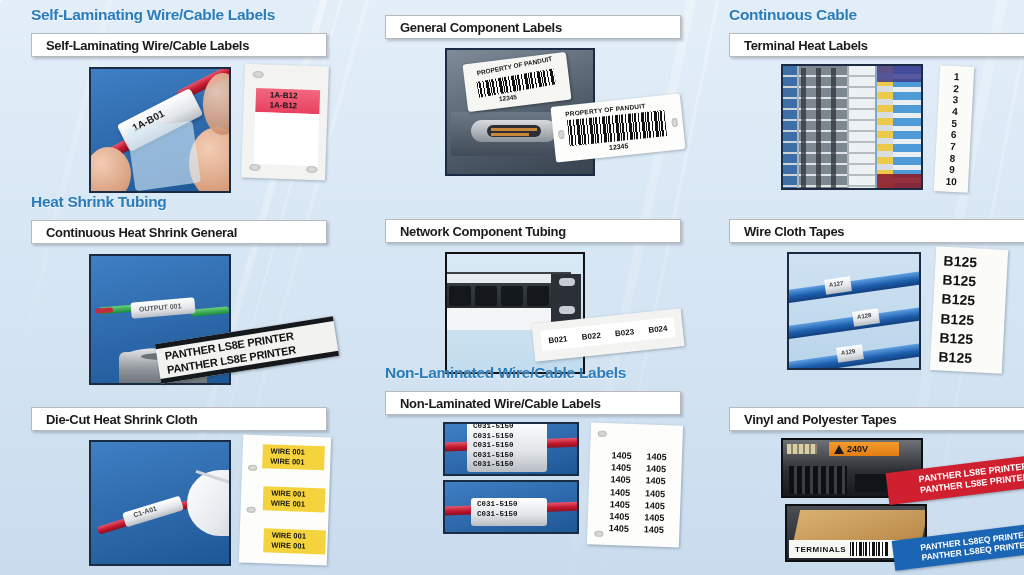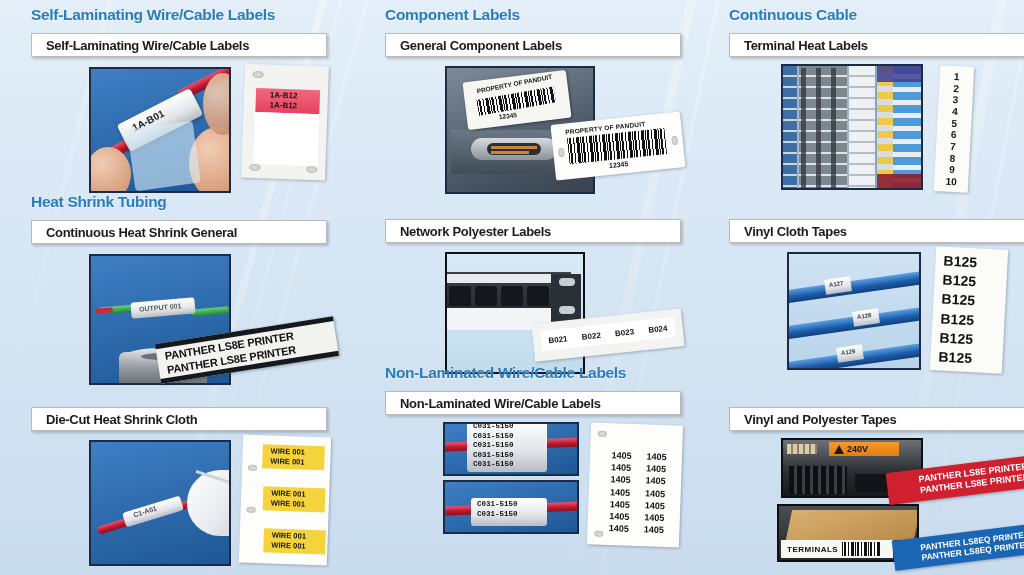--- a/index.html
+++ b/index.html
@@ -211,21 +211,20 @@
           <div class="ctext" style="left:32px;top:95px;font-size:7.5px;">WIRE 001</div>
           <div class="ctext" style="left:32px;top:105px;font-size:7.5px;">WIRE 001</div>
         </div>
       </div>
     </div>
   </div>
 
   <div class="col" id="col-2">
 
     <div class="section" style="left:0;top:6px;width:300px;">
-      <div class="group-title">Component Labels</div>
       <div class="bar" style="margin-top:9px;width:296px;">
         <span class="bar-label">General Component Labels</span>
       </div>
 
       <div class="media" style="height:135px;margin-top:5px;">
         <div class="photo" style="left:60px;top:4px;width:150px;height:128px;background:#4b5a6b;">
           <div style="position:absolute;inset:0;background:linear-gradient(160deg,#7f8b99,#4d5a68 60%,#39434f);"></div>
           <div style="position:absolute;left:4px;top:62px;width:142px;height:44px;background:linear-gradient(to bottom,#6c7886,#414c58);"></div>
           <div style="position:absolute;left:24px;top:70px;width:86px;height:22px;background:linear-gradient(to bottom,#d8dbdf,#8d929a);border-radius:11px/11px;"></div>
           <div style="position:absolute;left:40px;top:75px;width:54px;height:12px;background:#2b2f35;border-radius:6px;"></div>
@@ -244,21 +243,21 @@
           <div class="hole" style="right:5px;top:24px;width:6px;height:9px;"></div>
           <div style="position:absolute;left:14px;top:5px;font-size:6.5px;font-weight:bold;color:#141414;letter-spacing:.2px;">PROPERTY OF PANDUIT</div>
           <div class="barcode" style="left:15px;top:15px;width:98px;height:26px;"></div>
           <div style="position:absolute;left:54px;top:43px;font-size:7px;font-weight:bold;color:#141414;">12345</div>
         </div>
       </div>
     </div>
 
     <div class="section" style="left:0;top:219px;width:300px;">
       <div class="bar" style="width:296px;">
-        <span class="bar-label">Network Polyester Labels</span>
+        <span class="bar-label">Network Component Tubing</span>
       </div>
 
       <div class="media" style="height:128px;margin-top:5px;">
         <div class="photo" style="left:60px;top:4px;width:140px;height:122px;background:#cfe3f2;border-color:#111;">
           <div style="position:absolute;inset:0;background:linear-gradient(to bottom,#d9eaf6,#c2dced);"></div>
           <div style="position:absolute;left:-6px;top:18px;width:130px;height:50px;background:linear-gradient(to bottom,#3d4248,#1f2429);"></div>
           <div style="position:absolute;left:-6px;top:20px;width:112px;height:9px;background:#e9ecef;"></div>
           <div style="position:absolute;left:-6px;top:54px;width:112px;height:22px;background:#f3f5f7;"></div>
           <div style="position:absolute;left:2px;top:32px;width:22px;height:20px;background:#14181c;border-radius:2px;"></div>
           <div style="position:absolute;left:28px;top:32px;width:22px;height:20px;background:#14181c;border-radius:2px;"></div>
@@ -365,21 +364,21 @@
           <span class="num" style="font-size:10px;">7</span>
           <span class="num" style="font-size:10px;">8</span>
           <span class="num" style="font-size:10px;">9</span>
           <span class="num" style="font-size:10px;">10</span>
         </div>
       </div>
     </div>
 
     <div class="section" style="left:0;top:219px;width:300px;">
       <div class="bar" style="width:296px;">
-        <span class="bar-label">Vinyl Cloth Tapes</span>
+        <span class="bar-label">Wire Cloth Tapes</span>
       </div>
 
       <div class="media" style="height:128px;margin-top:5px;">
         <div class="photo" style="left:58px;top:4px;width:134px;height:118px;">
           <div style="position:absolute;inset:0;background:linear-gradient(to bottom,#cfe2f2,#b9d4ea);"></div>
           <div class="wire-blue" style="left:-10px;top:26px;width:160px;height:13px;transform:rotate(-8deg);"></div>
           <div class="wire-blue" style="left:-10px;top:62px;width:160px;height:13px;transform:rotate(-8deg);"></div>
           <div class="wire-blue" style="left:-10px;top:98px;width:160px;height:13px;transform:rotate(-8deg);"></div>
           <div class="sleeve" style="left:36px;top:24px;width:26px;height:15px;transform:rotate(-8deg);"></div>
           <div class="tinyT" style="left:40px;top:27px;font-size:6px;transform:rotate(-8deg);color:#444;">A127</div>
@@ -410,21 +409,21 @@
           <div style="position:absolute;inset:0;background:linear-gradient(to bottom,#6e7176,#2c2f33 55%,#17191c);"></div>
           <div style="position:absolute;left:4px;top:4px;width:30px;height:10px;background:repeating-linear-gradient(to right,#d8cfa8 0 4px,#8d8569 4px 6px);"></div>
           <div style="position:absolute;left:46px;top:2px;width:70px;height:14px;background:linear-gradient(to bottom,#f59a2a,#e07d14);display:flex;align-items:center;gap:3px;padding-left:5px;">
             <span style="display:inline-block;width:0;height:0;border-left:5px solid transparent;border-right:5px solid transparent;border-bottom:9px solid #1a1a1a;position:relative;"></span>
             <span style="font-size:9px;font-weight:bold;color:#141414;">240V</span>
           </div>
           <div style="position:absolute;left:6px;top:26px;width:58px;height:28px;background:repeating-linear-gradient(to right,#0d0f11 0 5px,#3a3f45 5px 8px);"></div>
           <div style="position:absolute;left:72px;top:34px;width:42px;height:18px;background:#111418;"></div>
         </div>
 
-        <div class="photo" style="left:48px;top:68px;width:142px;height:58px;background:#2a2d31;border-color:#0d0f11;">
+        <div class="photo" style="left:56px;top:68px;width:142px;height:58px;background:#2a2d31;border-color:#0d0f11;">
           <div style="position:absolute;inset:0;background:linear-gradient(to bottom,#4a4d52,#23262a);"></div>
           <div style="position:absolute;left:10px;top:4px;width:128px;height:30px;background:linear-gradient(160deg,#d9b072,#b98a48);transform:skewX(-12deg);"></div>
           <div style="position:absolute;left:2px;top:34px;width:112px;height:18px;background:#f7f7f4;display:flex;align-items:center;">
             <span style="font-size:8px;font-weight:bold;color:#111;padding-left:6px;letter-spacing:.5px;">TERMINALS</span>
             <span class="barcode" style="position:relative;left:4px;top:0;width:38px;height:14px;display:inline-block;"></span>
           </div>
         </div>
 
         <div class="tape tape-red" style="left:158px;top:28px;width:150px;height:32px;transform:rotate(-7deg);font-size:9px;line-height:11px;">
           <span>PANTHER LS8E PRINTER</span>

